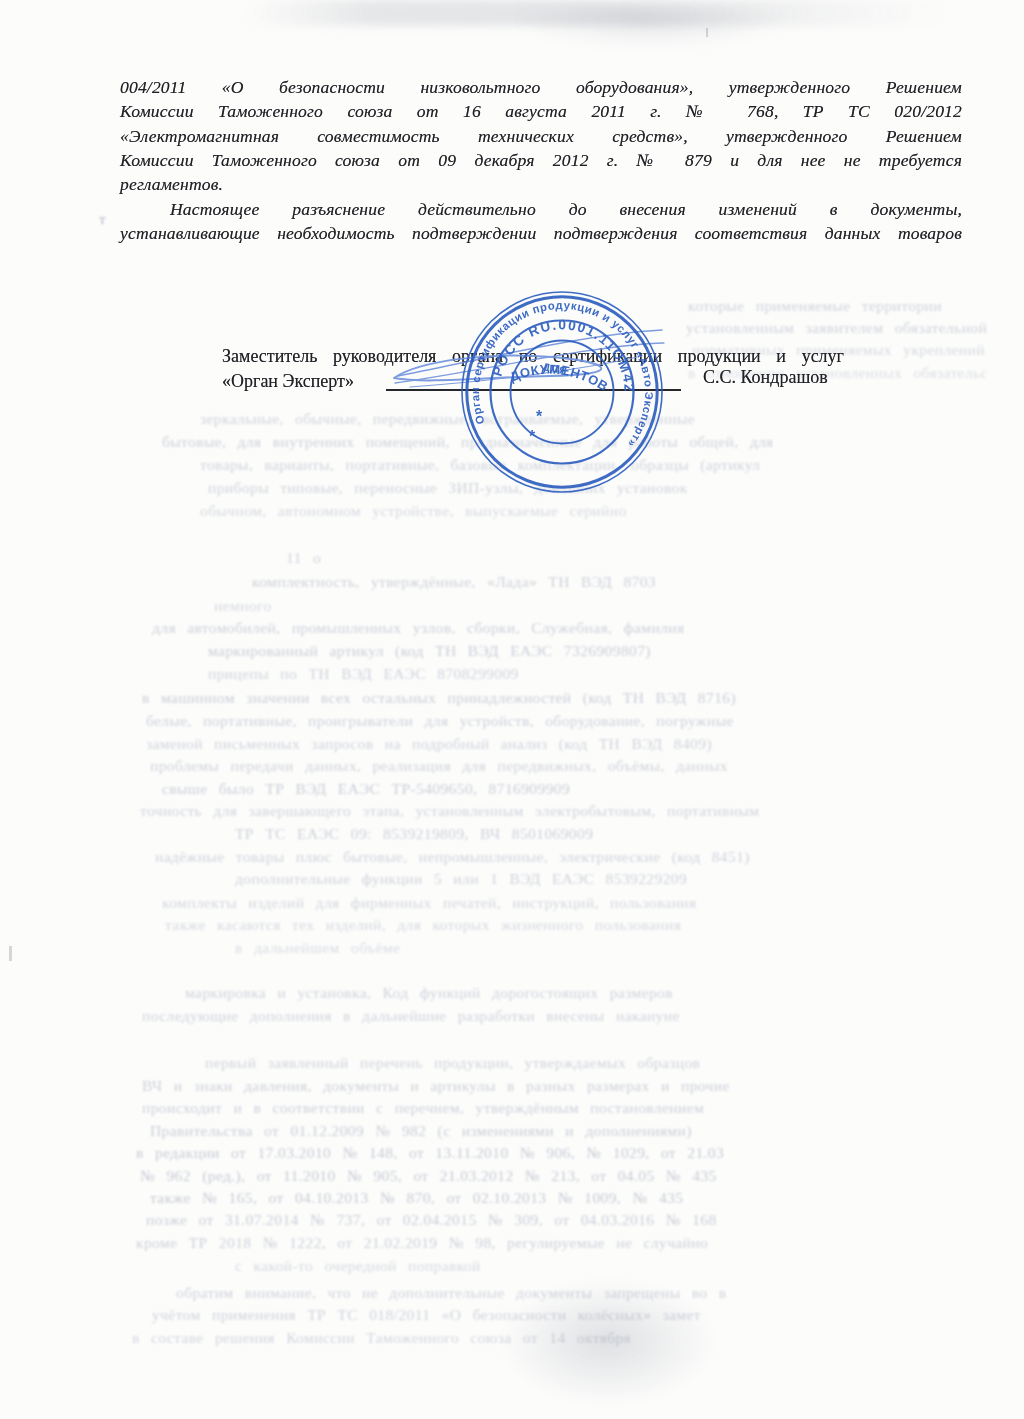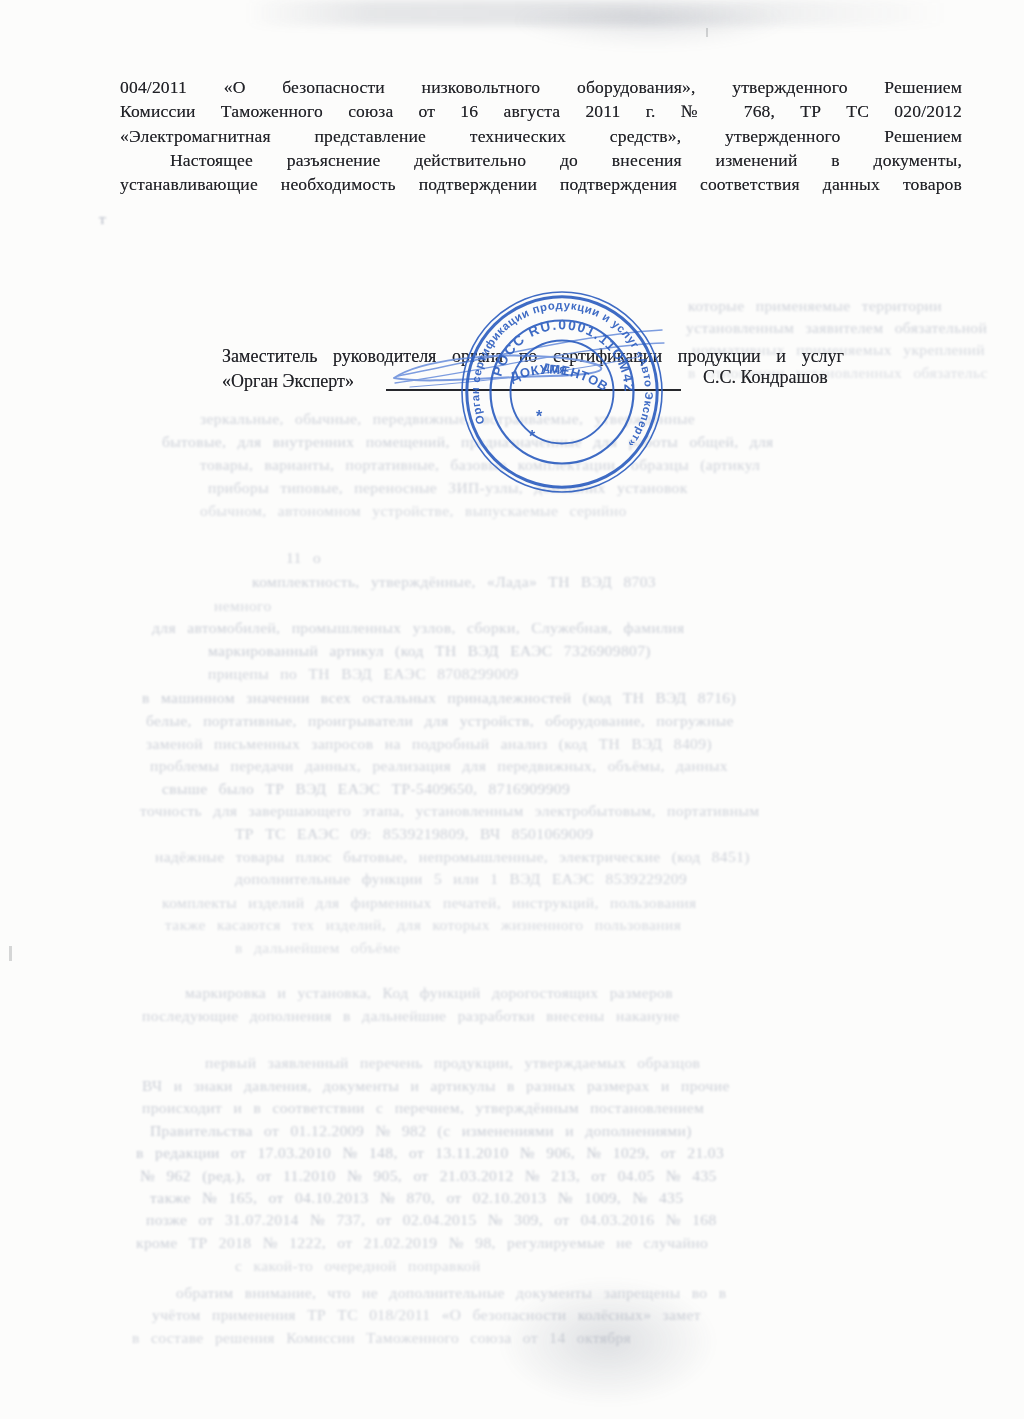--- a/index.html
+++ b/index.html
@@ -13,20 +13,21 @@
   .page{
     position:relative;width:1024px;height:1419px;margin:0 auto;
     background:var(--paper);overflow:hidden;
     font-family:"Liberation Serif",serif;color:var(--ink);
   }
   
   .textblock{
     position:absolute;left:120px;top:75px;width:842px;
     font-size:17.6px;line-height:24.35px;letter-spacing:.15px;
     text-shadow:0 0 .4px rgba(25,26,33,.55);
+    font-style:italic;
   }
   .tline{text-align:justify;text-align-last:justify;}
   .tline.endline{text-align-last:left;}
   .tline.indent{text-indent:50px;}
   
   .sig-line1{
     position:absolute;left:222px;top:344px;width:622px;
     font-size:18px;line-height:24px;text-align:justify;text-align-last:justify;
     text-shadow:0 0 .4px rgba(25,26,33,.55);
   }
@@ -113,21 +114,23 @@
       <div class="ghost" style="left: 132px; top: 1328px; width: 810px; opacity: 0.28;">в составе решения Комиссии Таможенного союза от 14 октября</div>
     </div>
   <div class="smudge-bottom"></div>
   <div class="speck" style="left:9px;top:946px;width:3px;height:15px;"></div>
   <div class="speck" style="left:706px;top:28px;width:2px;height:9px;"></div>
 
   <div class="textblock">
     <div>
         <div class="tline">004/2011 «О безопасности низковольтного оборудования», утвержденного Решением</div>
         <div class="tline">Комиссии Таможенного союза от 16 августа 2011 г. № 768, ТР ТС 020/2012</div>
-        <div class="tline">«Электромагнитная представление технических средств», утвержденного Решением</div>
+        <div class="tline">«Электромагнитная совместимость технических средств», утвержденного Решением</div>
+        <div class="tline">Комиссии Таможенного союза от 09 декабря 2012 г. № 879 и для нее не требуется</div>
+        <div class="tline endline">регламентов.</div>
       </div>
     <div>
         <div class="tline indent">Настоящее разъяснение действительно до внесения изменений в документы,</div>
         <div class="tline">устанавливающие необходимость подтверждении подтверждения соответствия данных товаров</div>
       </div>
   </div>
 
   <div class="sig-line1">Заместитель руководителя органа по сертификации продукции и услуг</div>
   <div class="sig-line2">«Орган Эксперт»</div>
   <div class="sig-underline"></div>

